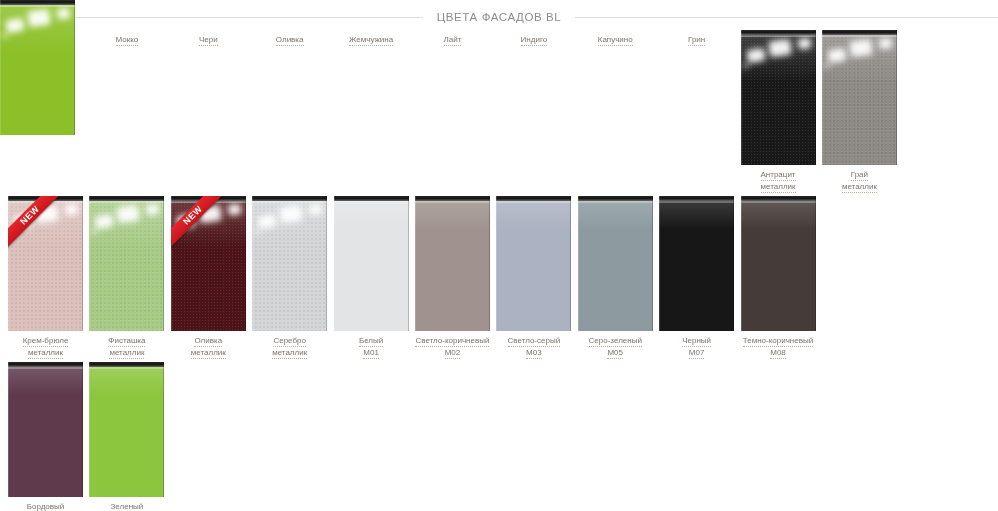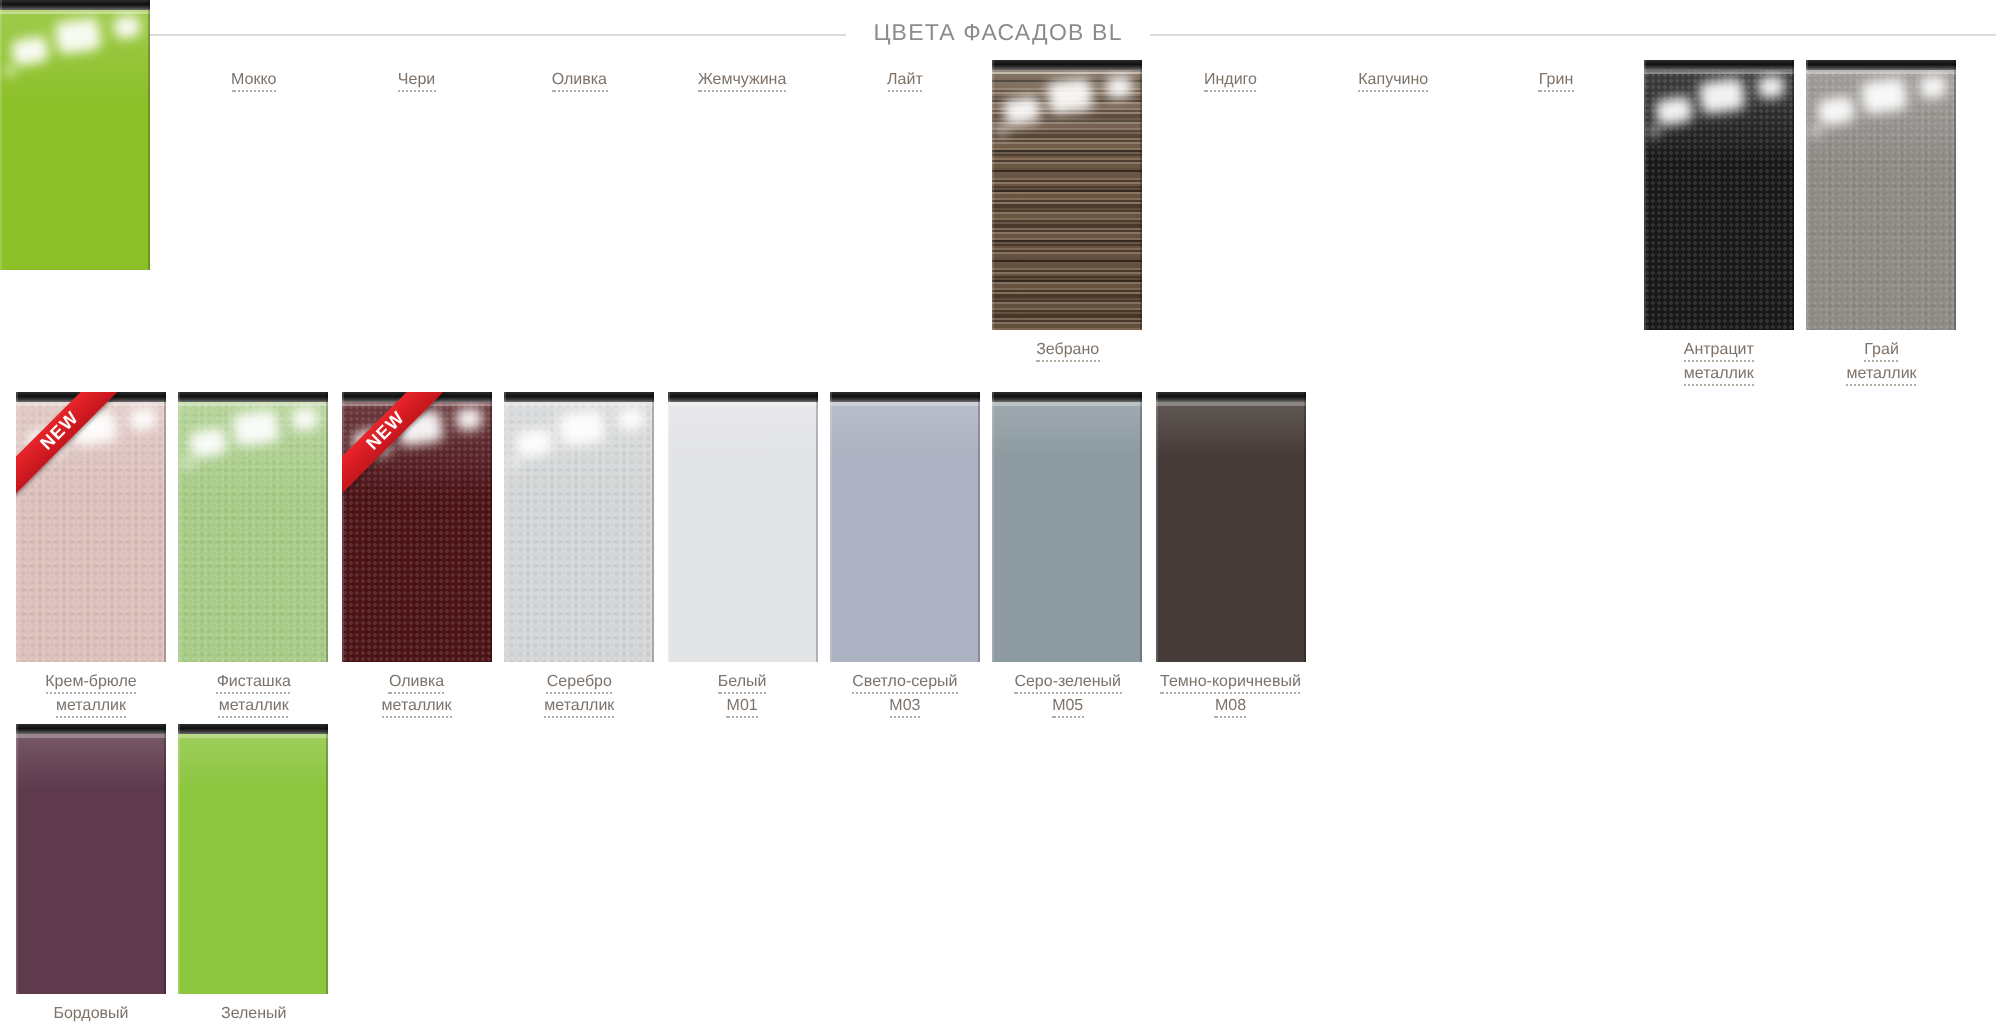--- a/index.html
+++ b/index.html
@@ -301,39 +301,20 @@
           <div class="edge-top"></div>
           <div class="edge-hi"></div>
           <div class="edge-left"></div>
           <div class="edge-right"></div>
         </div>
         <div class="caption">
           <span>Лайт</span>
         </div>
       </div>
       <div class="swatch-cell">
-        <div class="panel wood">
-          <div class="face"></div>
-          <div class="gloss">
-            <div class="sheen"></div>
-            <div class="blob b1"></div>
-            <div class="blob b2"></div>
-            <div class="blob b3"></div>
-            <div class="blob b4"></div>
-          </div>
-          <div class="edge-top"></div>
-          <div class="edge-hi"></div>
-          <div class="edge-left"></div>
-          <div class="edge-right"></div>
-        </div>
-        <div class="caption">
-          <span>Зебрано</span>
-        </div>
-      </div>
-      <div class="swatch-cell">
         <div class="panel gloss">
           <div class="face" style="background: rgb(61, 16, 64);"></div>
           <div class="gloss">
             <div class="sheen"></div>
             <div class="blob b1"></div>
             <div class="blob b2"></div>
             <div class="blob b3"></div>
             <div class="blob b4"></div>
           </div>
           <div class="edge-top"></div>
@@ -523,20 +504,34 @@
           <div class="edge-left"></div>
           <div class="edge-right"></div>
         </div>
         <div class="caption">
           <span>Белый</span>
           <span>М01</span>
         </div>
       </div>
       <div class="swatch-cell">
         <div class="panel matte">
+          <div class="face" style="background: rgb(160, 147, 143);"></div>
+          <div class="soft-sheen"></div>
+          <div class="edge-top"></div>
+          <div class="edge-hi"></div>
+          <div class="edge-left"></div>
+          <div class="edge-right"></div>
+        </div>
+        <div class="caption">
+          <span>Светло-коричневый</span>
+          <span>М02</span>
+        </div>
+      </div>
+      <div class="swatch-cell">
+        <div class="panel matte">
           <div class="face" style="background: rgb(173, 178, 194);"></div>
           <div class="soft-sheen"></div>
           <div class="edge-top"></div>
           <div class="edge-hi"></div>
           <div class="edge-left"></div>
           <div class="edge-right"></div>
         </div>
         <div class="caption">
           <span>Светло-серый</span>
           <span>М03</span>
@@ -551,20 +546,34 @@
           <div class="edge-left"></div>
           <div class="edge-right"></div>
         </div>
         <div class="caption">
           <span>Серо-зеленый</span>
           <span>М05</span>
         </div>
       </div>
       <div class="swatch-cell">
         <div class="panel matte">
+          <div class="face" style="background: rgb(23, 23, 23);"></div>
+          <div class="soft-sheen"></div>
+          <div class="edge-top"></div>
+          <div class="edge-hi"></div>
+          <div class="edge-left"></div>
+          <div class="edge-right"></div>
+        </div>
+        <div class="caption">
+          <span>Черный</span>
+          <span>М07</span>
+        </div>
+      </div>
+      <div class="swatch-cell">
+        <div class="panel matte">
           <div class="face" style="background: rgb(69, 59, 56);"></div>
           <div class="soft-sheen"></div>
           <div class="edge-top"></div>
           <div class="edge-hi"></div>
           <div class="edge-left"></div>
           <div class="edge-right"></div>
         </div>
         <div class="caption">
           <span>Темно-коричневый</span>
           <span>М08</span>

